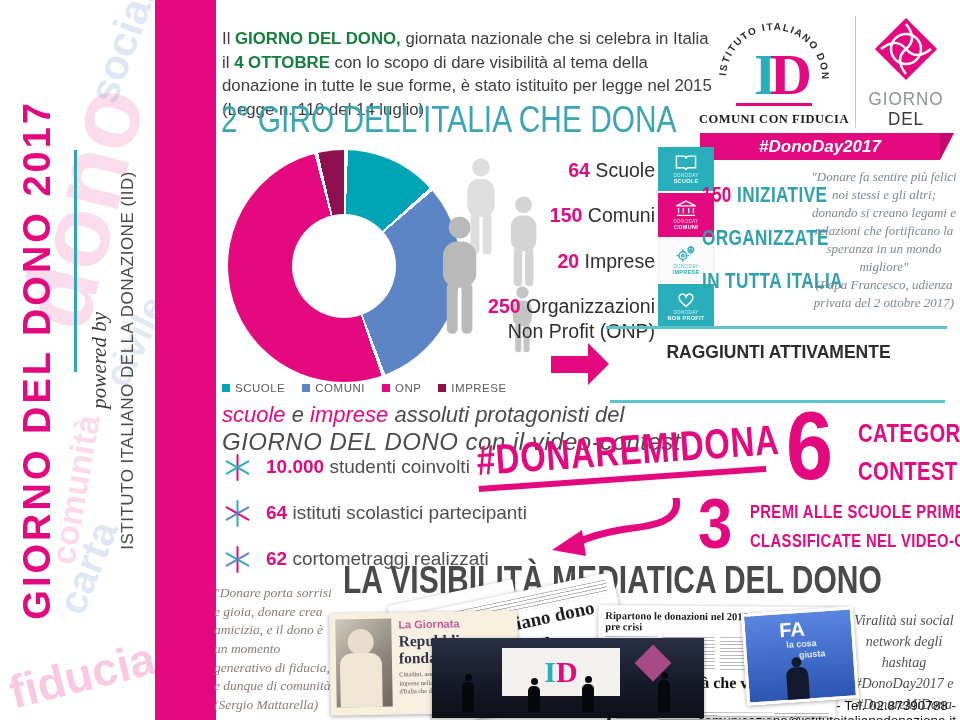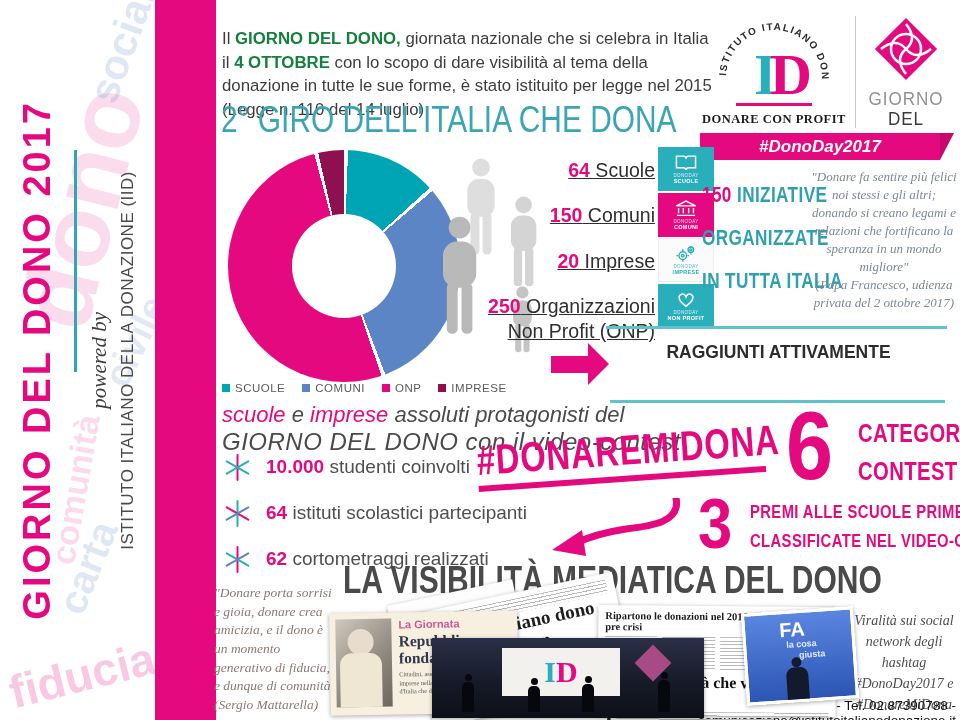--- a/index.html
+++ b/index.html
@@ -49,21 +49,21 @@
   .donut{left:228px;top:150px;width:232px;height:232px;border-radius:50%;}
   .donut .hole{position:absolute;left:50%;top:50%;width:104px;height:104px;margin:-52px 0 0 -52px;
                background:#fff;border-radius:50%;}
   .legend{left:222px;top:382px;display:flex;gap:17px;font-size:11.5px;color:#5a5a5a;letter-spacing:.5px;}
   .legend .li{display:flex;align-items:center;gap:5px;}
   .legend .sw{width:8px;height:8px;display:inline-block;}
   
   .people{left:432px;top:158px;}
   
   .stats{left:470px;top:158px;width:185px;text-align:right;font-size:19.5px;color:#2f2f2f;}
-  .stats .row{margin-bottom:21px;line-height:1.25;text-decoration:underline;}
+  .stats .row{margin-bottom:21px;line-height:1.25;}
   .stats .num{color:#e5097f;font-weight:bold;}
   
   .badges{left:658px;top:147px;width:56px;}
   .badge{width:56px;height:44px;margin-bottom:1.5px;display:flex;flex-direction:column;align-items:center;
          justify-content:center;color:#fff;}
   .badge svg{display:block;}
   .badge .t1{font-size:4.5px;letter-spacing:.4px;opacity:.85;margin-top:2px;}
   .badge .t2{font-size:5.5px;font-weight:bold;letter-spacing:.3px;}
   .badge--teal{background:#29aebc;}
   .badge--pink{background:#e5097f;}
@@ -195,21 +195,21 @@
           <path id="arcpath" d="M 28,72 A 48,48 0 1 1 124,72"></path>
         </defs>
       <text font-size="10" font-weight="bold" fill="#2b2b2b" letter-spacing="1.5">
         <textPath href="#arcpath" startOffset="2">ISTITUTO ITALIANO DONAZIONE</textPath>
       </text>
       <text x="56" y="88" font-family="Liberation Serif,serif" font-weight="bold" font-size="58" fill="#29aebc">I</text>
       <text x="72" y="88" font-family="Liberation Serif,serif" font-weight="bold" font-size="58" fill="#e5097f">D</text>
       <rect x="38" y="97" width="76" height="3" fill="#e5097f"></rect>
     </svg>
   </div>
-  <div class="abs iid-tagline">DONARE CON PROFIT</div>
+  <div class="abs iid-tagline">COMUNI CON FIDUCIA</div>
   <div class="abs logo-divider"></div>
 
   <div class="abs gdd-logo">
     <svg width="88" height="74" viewBox="0 0 88 74">
       <rect x="22" y="15" width="44" height="44" fill="#e5097f" transform="rotate(45 44 37)"></rect>
       <circle cx="44" cy="37" r="15" fill="none" stroke="#fff" stroke-width="2.5"></circle>
       <path d="M44,12 Q56,27 44,37 Q32,47 44,62 M19,37 Q34,25 44,37 Q54,49 69,37" fill="none" stroke="#fff" stroke-width="2.5"></path>
     </svg>
   </div>
   <div class="abs gdd-name1">GIORNO</div>

